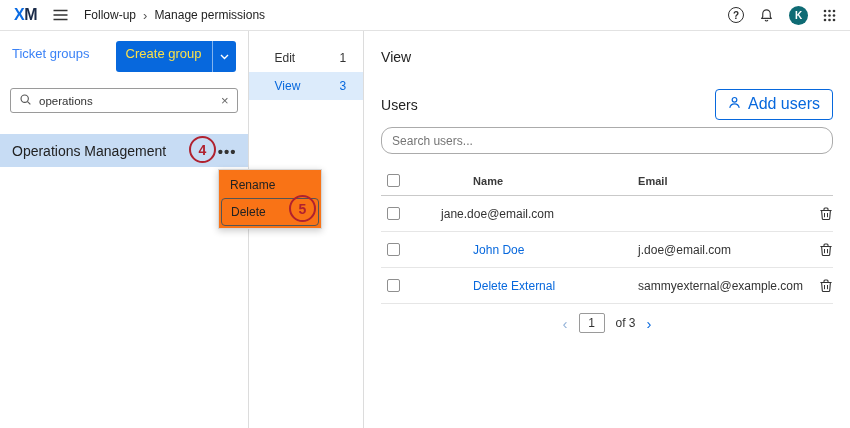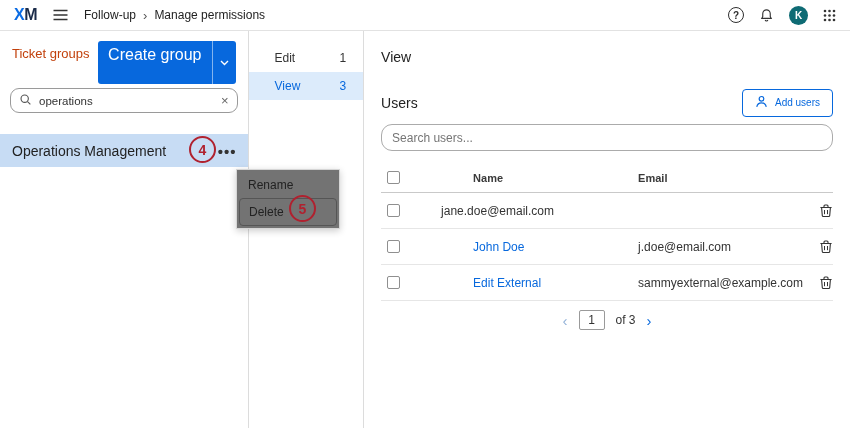--- a/index.html
+++ b/index.html
@@ -21,50 +21,50 @@
   .icon-btn { display:flex; align-items:center; cursor:pointer; }
 
   
   .body-wrap { display:flex; height:397px; }
   .left-panel { width:258px; border-right:1px solid #dcdcdc; position:relative; }
   .mid-panel { width:120px; border-right:1px solid #dcdcdc; padding-top:13px; }
   .main-panel { flex:1; padding:18px 17px 0; }
 
   
   .lp-header { height:34px; padding:10px 12px 0; display:flex; align-items:flex-start; justify-content:space-between; }
-  .lp-title { font-size:13px; color:#c2410c; padding-top:5px; }
+  .lp-title { font-size:13px; color:#3b82f6; padding-top:5px; }
   .create-btn { display:flex; cursor:pointer; }
-  .create-main { background:#0768dd; color:#ffffff; font-size:16px; padding:5px 10px 20px; border-radius:3px 0 0 3px; }
+  .create-main { background:#0768dd; color:#fde047; font-size:13px; padding:5px 10px 11px; border-radius:3px 0 0 3px; }
   .create-caret { background:#0768dd; border-left:1px solid rgba(255,255,255,.5); padding:0 7px; border-radius:0 3px 3px 0; display:flex; align-items:center; }
-  .search-box { margin:23px 10px 0; height:25px; border:1px solid #9a9a9a; border-radius:9px; display:flex; align-items:center; padding:0 8px; gap:7px; background:#fff; }
+  .search-box { margin:23px 10px 0; height:25px; border:1px solid #9a9a9a; border-radius:3px; display:flex; align-items:center; padding:0 8px; gap:7px; background:#fff; }
   .search-box input { border:none; outline:none; flex:1; font-size:11.5px; color:#333; font-family:"Liberation Sans", sans-serif; }
   .clear-x { color:#666; font-size:13px; cursor:pointer; line-height:1; }
   .group-row { margin-top:21px; height:33px; background:#c7dcf4; display:flex; align-items:center; padding:0 12px; position:relative; cursor:pointer; }
   .group-name { font-size:14px; color:#222; }
   .more-dots { position:absolute; right:11px; top:50%; transform:translateY(-50%); color:#333; font-size:15px; font-weight:bold; letter-spacing:1px; cursor:pointer; }
 
   
-  .context-menu { position:absolute; left:236px; top:169px; width:104px; background:#737373; border:1px solid #d6d6d6; box-shadow:0 2px 7px rgba(0,0,0,.20); z-index:30; padding:2px; }
+  .context-menu { position:absolute; left:218px; top:169px; width:104px; background:#f97316; border:1px solid #d6d6d6; box-shadow:0 2px 7px rgba(0,0,0,.20); z-index:30; padding:2px; }
   .menu-item { font-size:12px; color:#222; padding:6px 9px; cursor:pointer; }
   .menu-item.delete { border:1px solid #555; border-radius:4px; }
 
   
   .ann { position:absolute; width:27px; height:27px; border:2.5px solid #b0212f; border-radius:50%; color:#b0212f; font-weight:bold; font-size:14px; display:flex; align-items:center; justify-content:center; z-index:40; }
   .ann-4 { left:189px; top:136px; }
   .ann-5 { left:289px; top:195px; }
 
   
   .perm-row { height:28px; display:flex; align-items:center; justify-content:space-between; padding:0 17px 0 26px; font-size:12px; color:#333; cursor:pointer; }
   .perm-row.selected { background:#dcebfb; color:#0768dd; }
 
   
   .main-title { font-size:14px; color:#222; font-weight:400; }
   .users-header { margin-top:24px; display:flex; align-items:center; justify-content:space-between; }
   .users-title { font-size:14px; color:#222; }
-  .add-users-btn { display:flex; align-items:center; gap:7px; border:1px solid #0768dd; color:#0768dd; background:#fff; border-radius:4px; padding:5px 12px 6px; font-size:10px; cursor:pointer; }
+  .add-users-btn { display:flex; align-items:center; gap:7px; border:1px solid #0768dd; color:#0768dd; background:#fff; border-radius:4px; padding:5px 12px 6px; font-size:16px; cursor:pointer; }
   .users-search { margin-top:7px; width:100%; height:27px; border:1px solid #ababab; border-radius:11px; padding:0 10px; font-size:12px; color:#333; font-family:"Liberation Sans", sans-serif; outline:none; }
   .users-search::placeholder { color:#757575; }
 
   .table { margin-top:12px; }
   .t-head { display:flex; align-items:center; height:30px; border-bottom:1px solid #c9c9c9; font-weight:bold; font-size:11px; color:#3a3a3a; }
   .t-row { display:flex; align-items:center; height:36px; border-bottom:1px solid #e6e6e6; font-size:12px; }
   .col-cb { width:60px; padding-left:6px; display:flex; align-items:center; }
   .col-name { width:165px;margin-left:32px; }
   .col-email { flex:1; }
   .col-trash { width:30px; display:flex; justify-content:flex-end; }
@@ -226,21 +226,21 @@
                   <path d="M5.5 7v4.2M8.5 7v4.2" stroke="#333" stroke-width="1"></path>
                 </svg>
           </span>
             </span>
         </div>
 
         <div class="t-row">
           <span class="col-cb">
               <span class="cb"></span>
             </span>
-          <span class="col-name"><a class="user-name">Edit External</a></span>
+          <span class="col-name"><a class="user-name">Delete External</a></span>
           <span class="col-email user-email">sammyexternal@example.com</span>
           <span class="col-trash">
               <span class="trash">
             <svg width="14" height="15" viewBox="0 0 14 15">
                   <path d="M2.6 4.5h8.8l-.7 8.1a1 1 0 0 1-1 .9H4.3a1 1 0 0 1-1-.9z" fill="none" stroke="#333" stroke-width="1.1"></path>
                   <path d="M1.4 4.5h11.2M5 4.3V3a1 1 0 0 1 1-1h2a1 1 0 0 1 1 1v1.3" fill="none" stroke="#333" stroke-width="1.1"></path>
                   <path d="M5.5 7v4.2M8.5 7v4.2" stroke="#333" stroke-width="1"></path>
                 </svg>
           </span>
             </span>

